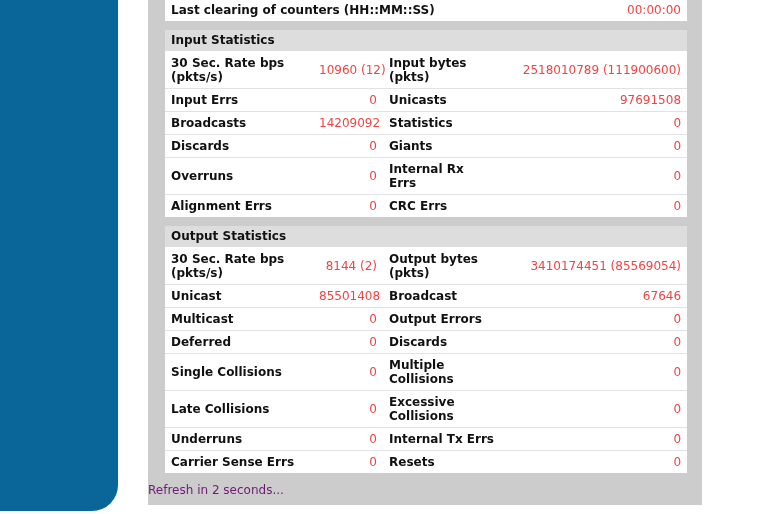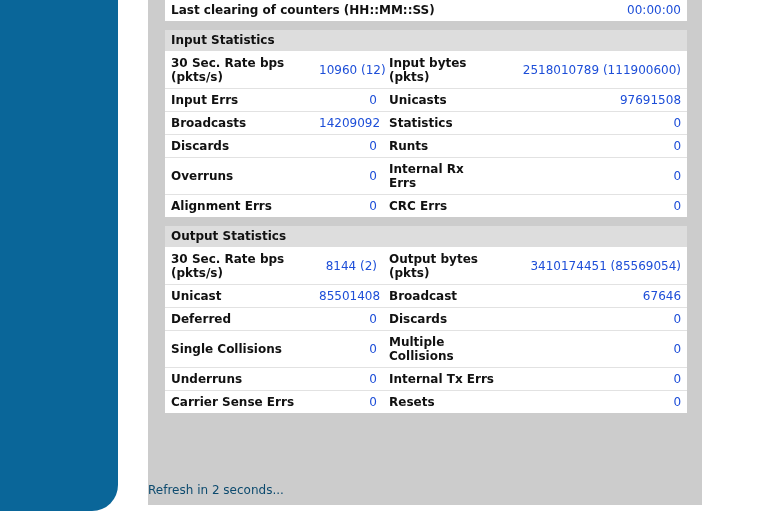--- a/index.html
+++ b/index.html
@@ -90,21 +90,21 @@
     line-height: 14px;
   }
 
   td.lbl {
     font-weight: bold;
     color: #111111;
     font-size: 12px;
   }
   td.val {
     text-align: right;
-    color: #1d4ed8;
+    color: #ef4444;
     font-weight: normal;
     font-size: 12px;
     white-space: nowrap;
   }
 
   
   col.c1 { width: 148px; }
   col.c2 { width: 70px;  }
   col.c3 { width: 118px; }
   col.c4 { width: 186px; }
@@ -112,21 +112,21 @@
   col.f1 { width: 430px; }
   col.f2 { width: 92px;  }
 
   
   #refresh-status {
     position: absolute;
     left: 148px;
     top: 483px;
     width: 420px;
     font-size: 12px;
-    color: #0c4a6e;
+    color: #701a75;
     font-family: "DejaVu Sans", sans-serif;
   }
 </style>
 </head>
 <body>
 
 <div id="root">
 
   <div id="left-panel"></div>
 
@@ -175,21 +175,21 @@
         </tr>
         <tr class="data">
           <td class="lbl">Broadcasts</td>
           <td class="val">14209092</td>
           <td class="lbl">Statistics</td>
           <td class="val">0</td>
         </tr>
         <tr class="data">
           <td class="lbl">Discards</td>
           <td class="val">0</td>
-          <td class="lbl">Runts</td>
+          <td class="lbl">Giants</td>
           <td class="val">0</td>
         </tr>
         <tr class="data">
           <td class="lbl">Overruns</td>
           <td class="val">0</td>
           <td class="lbl">Internal Rx Errs</td>
           <td class="val">0</td>
         </tr>
         <tr class="data">
           <td class="lbl">Alignment Errs</td>
@@ -220,29 +220,41 @@
           <td class="lbl">Output bytes (pkts)</td>
           <td class="val">3410174451 (85569054)</td>
         </tr>
         <tr class="data">
           <td class="lbl">Unicast</td>
           <td class="val">85501408</td>
           <td class="lbl">Broadcast</td>
           <td class="val">67646</td>
         </tr>
         <tr class="data">
+          <td class="lbl">Multicast</td>
+          <td class="val">0</td>
+          <td class="lbl">Output Errors</td>
+          <td class="val">0</td>
+        </tr>
+        <tr class="data">
           <td class="lbl">Deferred</td>
           <td class="val">0</td>
           <td class="lbl">Discards</td>
           <td class="val">0</td>
         </tr>
         <tr class="data">
           <td class="lbl">Single Collisions</td>
           <td class="val">0</td>
           <td class="lbl">Multiple Collisions</td>
+          <td class="val">0</td>
+        </tr>
+        <tr class="data">
+          <td class="lbl">Late Collisions</td>
+          <td class="val">0</td>
+          <td class="lbl">Excessive Collisions</td>
           <td class="val">0</td>
         </tr>
         <tr class="data">
           <td class="lbl">Underruns</td>
           <td class="val">0</td>
           <td class="lbl">Internal Tx Errs</td>
           <td class="val">0</td>
         </tr>
         <tr class="data">
           <td class="lbl">Carrier Sense Errs</td>

